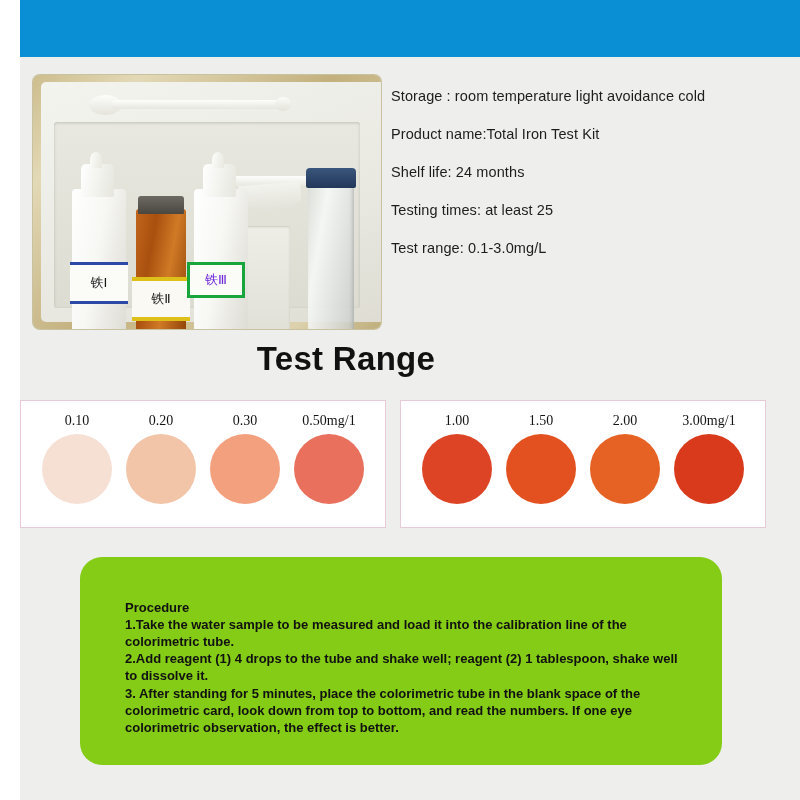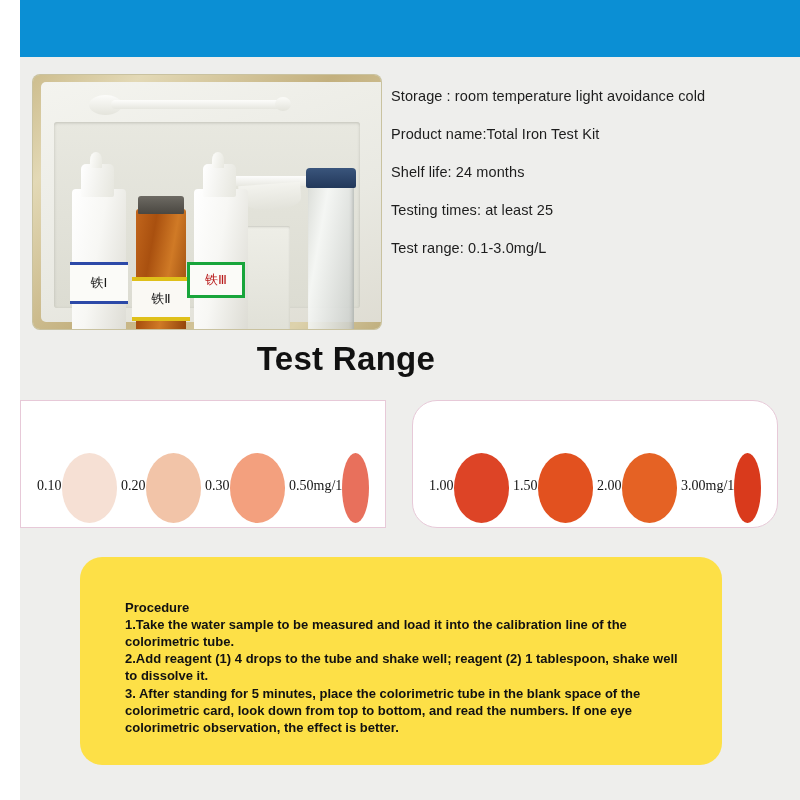--- a/index.html
+++ b/index.html
@@ -201,21 +201,21 @@
     left: 133px; top: 140px;
     width: 58px; height: 36px;
     background: #fbfbf8;
     border: 3px solid #18a53b;
     box-sizing: border-box;
     display: flex;
     align-items: center;
     justify-content: center;
     font-family: "DejaVu Sans", sans-serif;
     font-size: 13px;
-    color: #b91c1c;
+    color: #6d28d9;
   }
   
   .tube {
     position: absolute;
     left: 254px; top: 56px;
     width: 46px; height: 158px;
     background: linear-gradient(100deg,rgba(215,218,214,.75) 0%,rgba(246,248,246,.92) 30%,rgba(198,202,199,.8) 100%);
     border-radius: 3px 3px 6px 6px;
     box-shadow: inset -2px 0 3px rgba(150,155,150,.45);
   }
@@ -254,37 +254,36 @@
   
   .card {
     position: absolute;
     top: 400px;
     height: 128px;
     background: #ffffff;
     border: 1px solid #e7c9d8;
     box-sizing: border-box;
   }
   .card-left  { left: 0px;   width: 366px; }
-  .card-right { left: 392px; width: 366px; border-radius: 25px; }
+  .card-right { left: 380px; width: 366px; }
   .swatch-row {
     position: absolute;
     left: 14px;
     top: 12px;
     right: 14px;
     bottom: 10px;
     display: flex;
     justify-content: space-around;
     align-items: flex-start;
   }
   .swatch {
     width: 80px;
     display: flex;
-    flex-direction: row;
+    flex-direction: column;
     align-items: center;
-    margin-top: 40px;
   }
   .swatch-label {
     font-family: "Liberation Serif", serif;
     font-size: 14px;
     color: #141414;
     margin-bottom: 5px;
     white-space: nowrap;
   }
   .swatch-dot {
     width: 70px;
@@ -402,20 +401,20 @@
         <div class="swatch-label">2.00</div>
         <div class="swatch-dot" style="background: rgb(229, 98, 36);"></div>
       </div>
       <div class="swatch">
         <div class="swatch-label">3.00mg/1</div>
         <div class="swatch-dot" style="background: rgb(217, 58, 28);"></div>
       </div>
     </div>
   </div>
 
-  <div class="procedure" style="background: #fde047;">
+  <div class="procedure" style="background: #84cc16;">
     <div class="proc-title">Procedure</div>
     <div class="proc-step">1.Take the water sample to be measured and load it into the calibration line of the colorimetric tube.</div>
     <div class="proc-step">2.Add reagent (1) 4 drops to the tube and shake well; reagent (2) 1 tablespoon, shake well to dissolve it.</div>
     <div class="proc-step">3. After standing for 5 minutes, place the colorimetric tube in the blank space of the colorimetric card, look down from top to bottom, and read the numbers. If one eye colorimetric observation, the effect is better.</div>
   </div>
 
 </div>
 
 </body></html>

